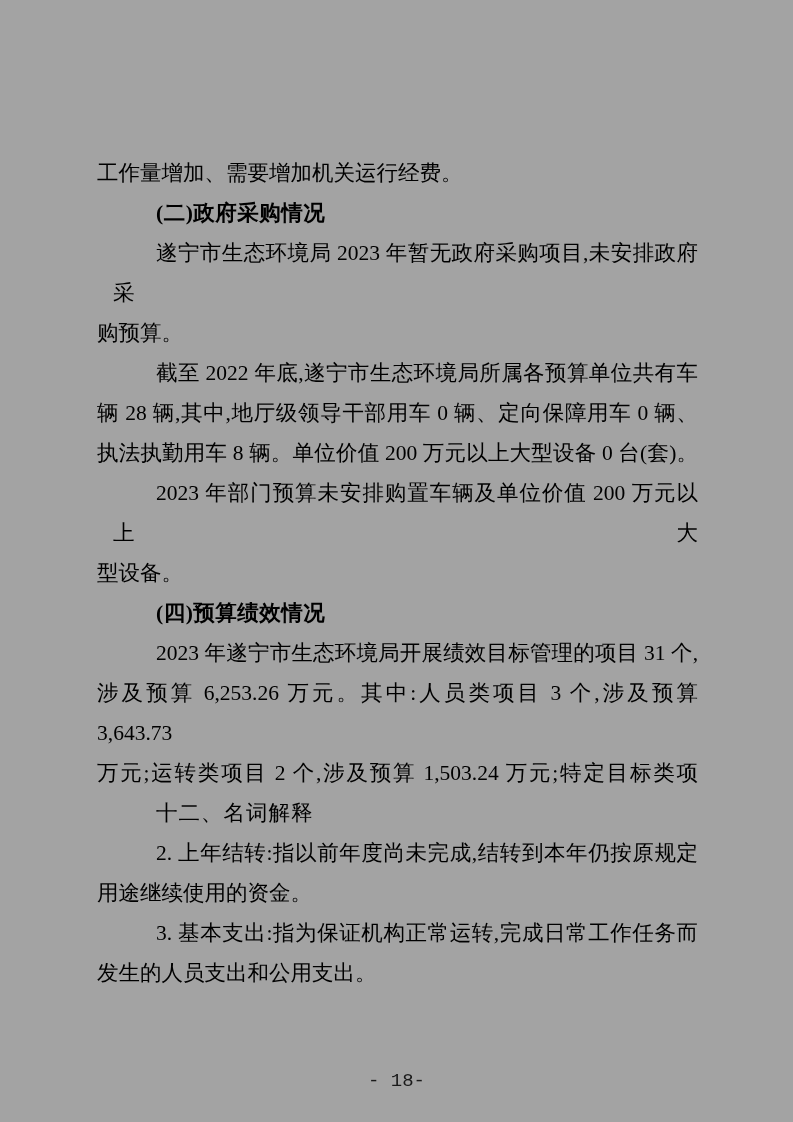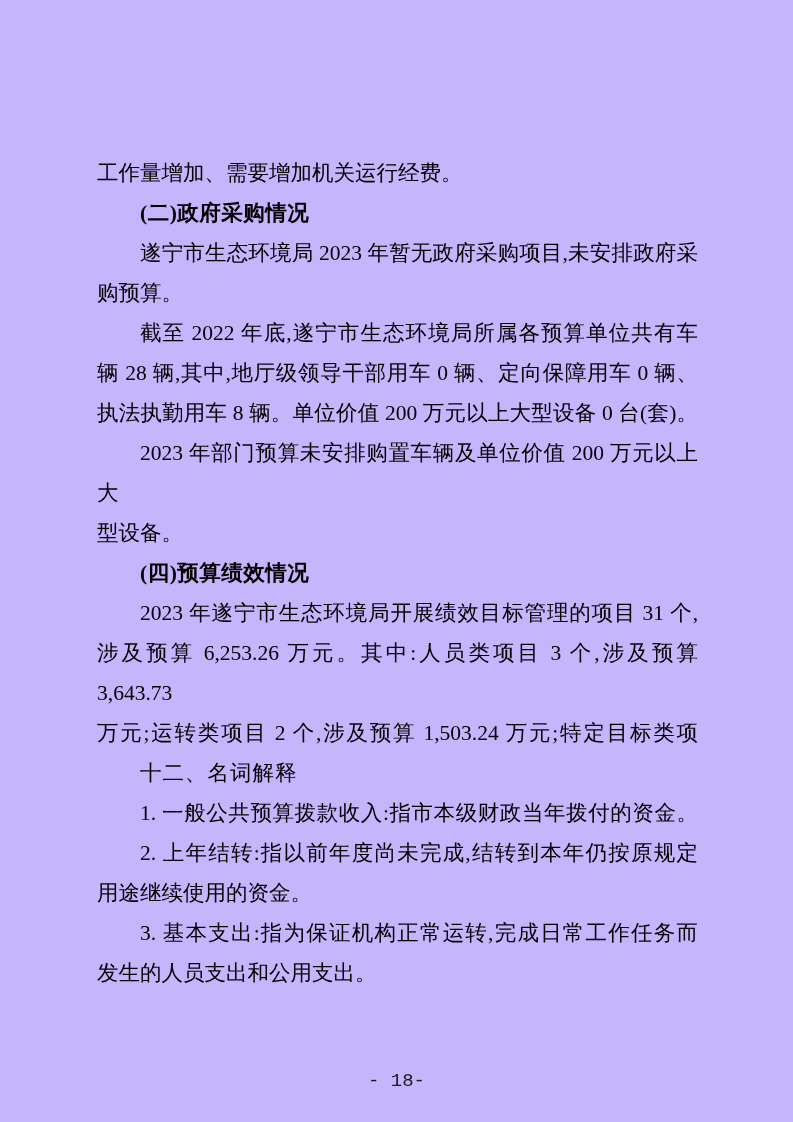--- a/index.html
+++ b/index.html
@@ -5,21 +5,21 @@
   * { margin: 0; padding: 0; box-sizing: border-box; }
 
   html, body {
     background: #ffffff;
   }
 
   .page {
     position: relative;
     width: 793px;
     height: 1122px;
-    background: #c4b5fd;
+    background: #a3a3a3;
     margin: 0 auto;
     overflow: hidden;
     color: #000000;
   }
 
   .doc-content {
     position: absolute;
     left: 97px;
     top: 153px;
     width: 601px;
@@ -28,20 +28,21 @@
     line-height: 40px;
     color: #000000;
   }
 
   .line {
     min-height: 40px;
   }
 
   .line.indent {
     text-indent: 43px;
+    margin-left: 16px;
   }
 
   .line.justify {
     text-align: justify;
     text-align-last: justify;
     text-justify: inter-character;
   }
 
   .line.heading-kai {
     font-weight: 700;
@@ -77,21 +78,20 @@
       <div class="line body indent justify">截至 2022 年底,遂宁市生态环境局所属各预算单位共有车</div>
       <div class="line body justify">辆 28 辆,其中,地厅级领导干部用车 0 辆、定向保障用车 0 辆、</div>
       <div class="line body justify">执法执勤用车 8 辆。单位价值 200 万元以上大型设备 0 台(套)。</div>
       <div class="line body indent justify">2023 年部门预算未安排购置车辆及单位价值 200 万元以上大</div>
       <div class="line body">型设备。</div>
       <div class="line heading-kai indent">(四)预算绩效情况</div>
       <div class="line body indent justify">2023 年遂宁市生态环境局开展绩效目标管理的项目 31 个,</div>
       <div class="line body justify">涉及预算 6,253.26 万元。其中:人员类项目 3 个,涉及预算 3,643.73</div>
       <div class="line body justify">万元;运转类项目 2 个,涉及预算 1,503.24 万元;特定目标类项</div>
       <div class="line heading-hei indent">十二、名词解释</div>
-      <div class="line body indent justify">1. 一般公共预算拨款收入:指市本级财政当年拨付的资金。</div>
       <div class="line body indent justify">2. 上年结转:指以前年度尚未完成,结转到本年仍按原规定</div>
       <div class="line body">用途继续使用的资金。</div>
       <div class="line body indent justify">3. 基本支出:指为保证机构正常运转,完成日常工作任务而</div>
       <div class="line body">发生的人员支出和公用支出。</div>
     </div>
   <div class="page-footer">
     <span>- 18-</span>
   </div>
 </div>
 

